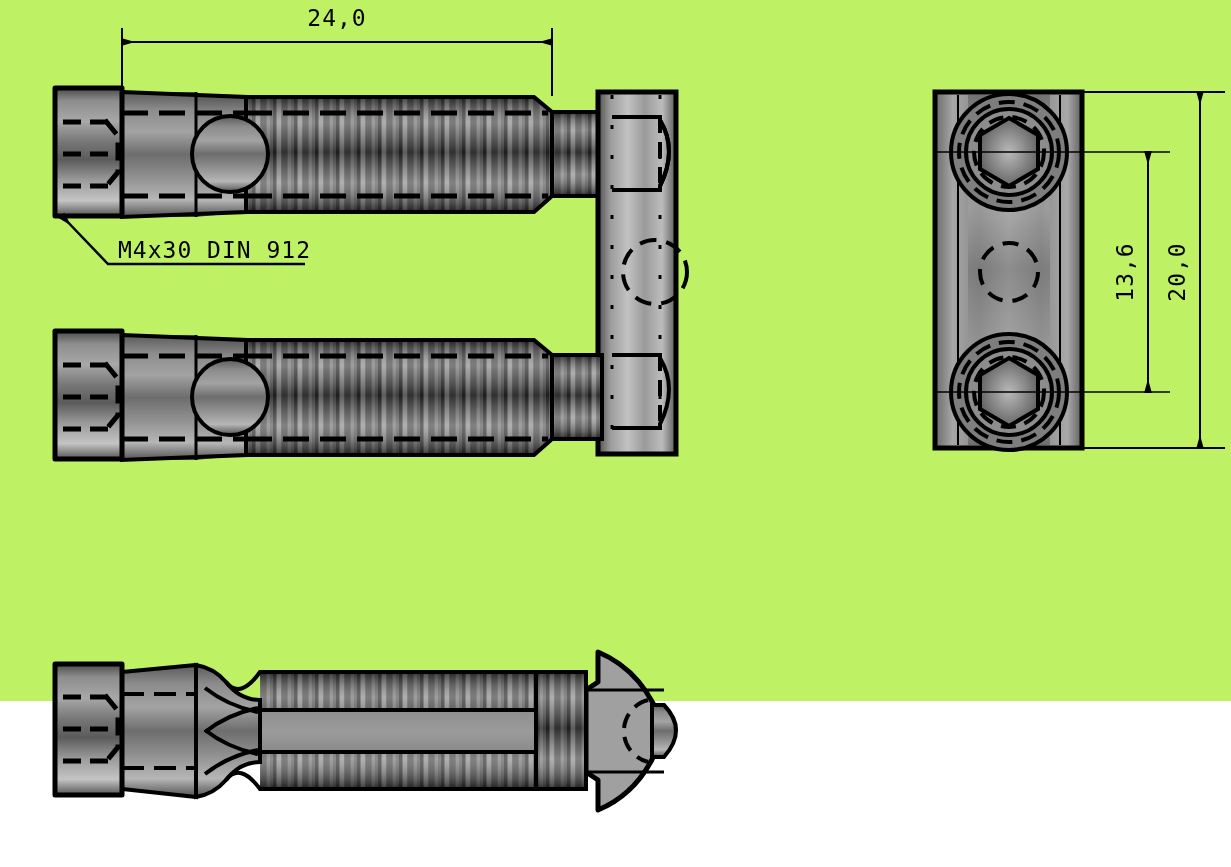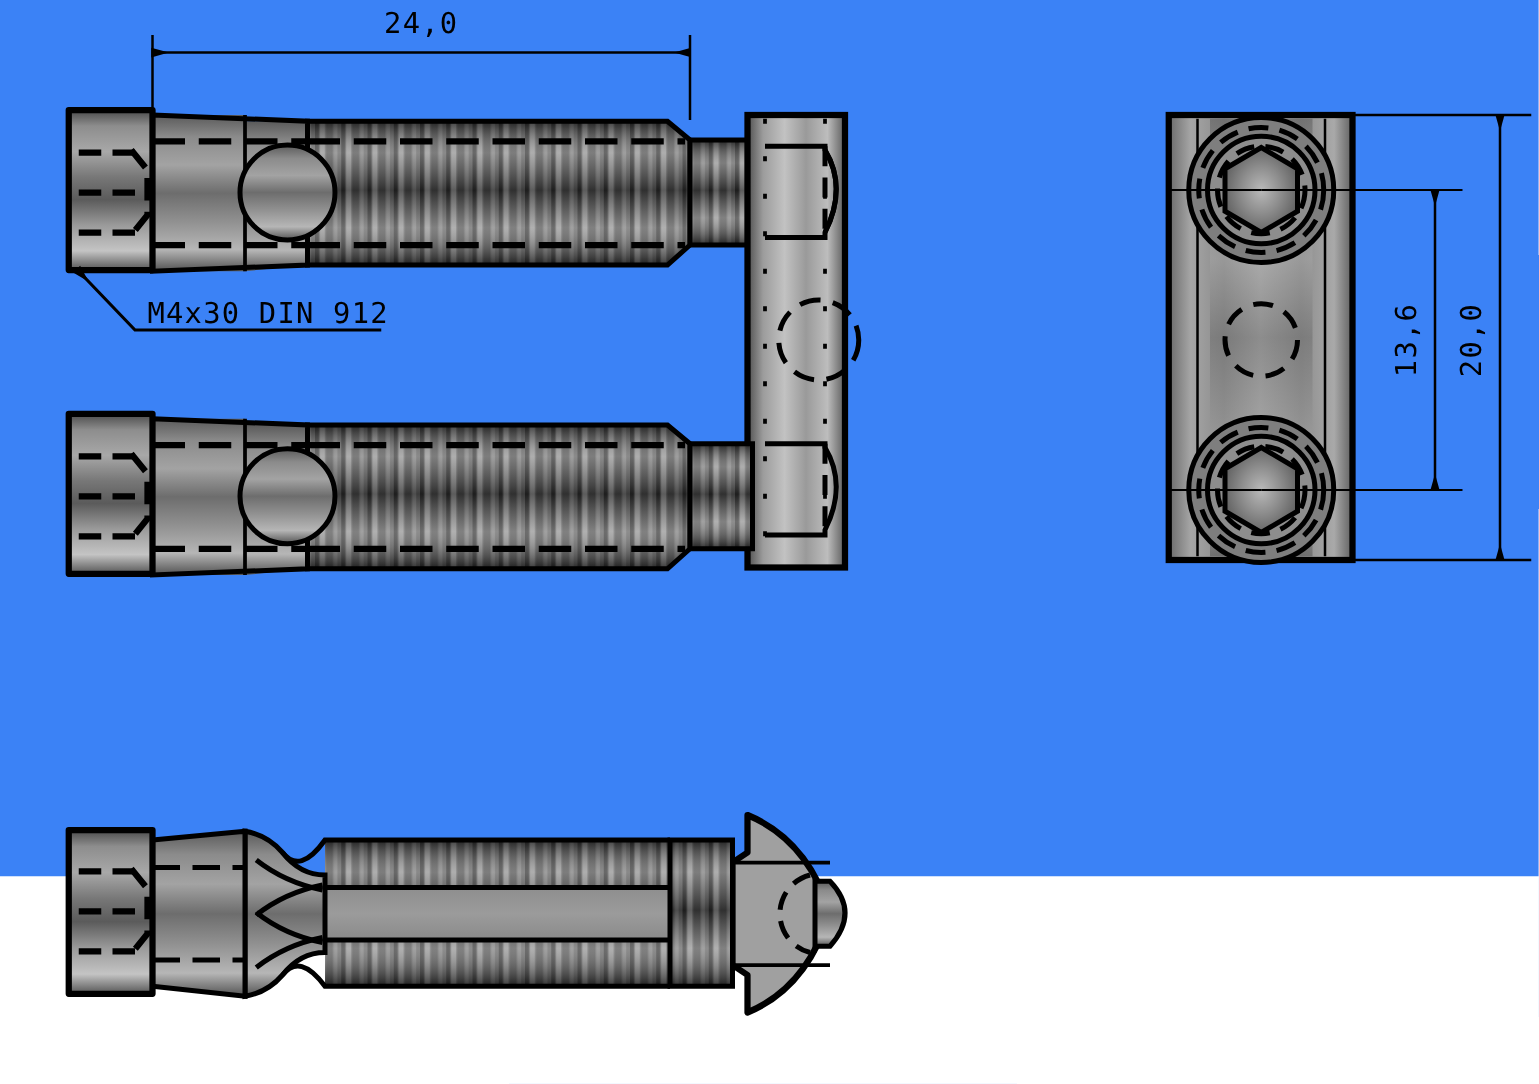--- a/index.html
+++ b/index.html
@@ -1,18 +1,18 @@
 <!DOCTYPE html>
 <html><head>
 <meta charset="utf-8">
 <style>
   html,body{margin:0;padding:0;background:#ffffff;}
   body{width:1231px;height:867px;overflow:hidden;
        font-family:"DejaVu Sans Mono","Liberation Mono",monospace;}
-  #sheet{position:relative;width:1231px;height:701px;background:#3b82f6;}
+  #sheet{position:relative;width:1231px;height:701px;background:#bef264;}
   svg#dwg{position:absolute;left:0;top:0;width:1231px;height:867px;display:block;}
   .dimtext{font-family:"DejaVu Sans Mono","Liberation Mono",monospace;
            font-size:23px;fill:#000;letter-spacing:1px;}
   .labeltext{font-family:"DejaVu Sans Mono","Liberation Mono",monospace;
              font-size:23px;fill:#000;letter-spacing:1px;}
 </style>
 </head>
 <body>
 
 <div id="sheet">

